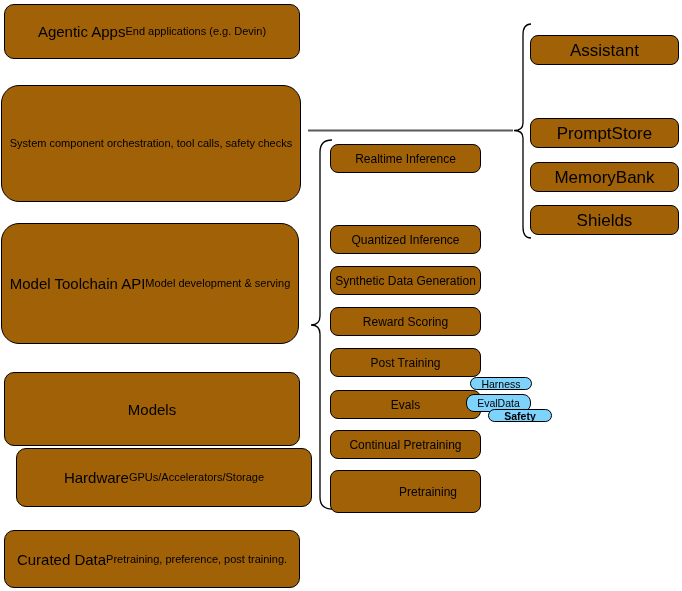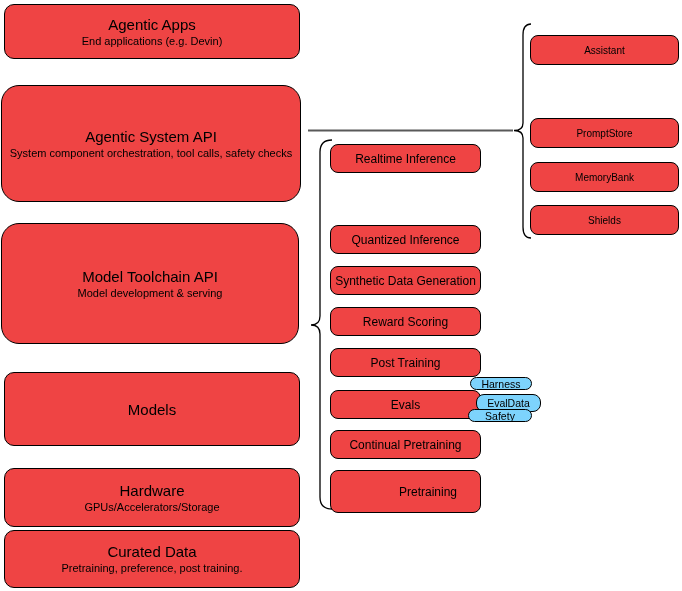--- a/index.html
+++ b/index.html
@@ -1,30 +1,30 @@
 <!DOCTYPE html>
 <html><head>
 <meta charset="utf-8">
 <style>
   html,body{margin:0;padding:0;background:#ffffff;}
   body{font-family:"Liberation Sans","DejaVu Sans",sans-serif;color:#000;}
   #canvas{position:relative;width:682px;height:591px;background:#fff;overflow:hidden;}
 
   .node{
-    position:absolute;background:#ef4444;border:1px solid #000;
-    display:flex;flex-direction:column;align-items:center;justify-content:center;
-    box-sizing:border-box;text-align:right;
+    position:absolute;background:#a16207;border:1px solid #000;
+    display:flex;flex-direction:row;align-items:center;justify-content:center;
+    box-sizing:border-box;text-align:left;
   }
   .stack-box{border-radius:10px;}
   .stack-box.big{border-radius:18px;}
   .stack-title{font-size:15px;line-height:19px;}
   .stack-sub{font-size:11px;line-height:15px;}
 
   .tool-box{border-radius:8px;font-size:12px;line-height:14px;}
-  .comp-box{border-radius:8px;font-size:10px;line-height:15px;}
+  .comp-box{border-radius:8px;font-size:17px;line-height:15px;}
 
   .pill{
     position:absolute;background:#7dd3fc;border:1px solid #000;border-radius:8px;
     display:flex;align-items:center;justify-content:center;
     font-size:10.5px;box-sizing:border-box;z-index:5;
   }
 
   svg.overlay{position:absolute;left:0;top:0;z-index:1;}
   .node{z-index:2;}
 </style>
@@ -41,34 +41,33 @@
 
     <path d="M531,24 Q523,24 523,35 L523,123 Q523,130.5 514,130.5 Q523,130.5 523,138 L523,227 Q523,238 531,238" stroke="#000" stroke-width="1.3" fill="none"></path>
   </svg>
 
   <div class="node stack-box" style="left:4px;top:4px;width:296px;height:55px;">
     <div class="stack-title">Agentic Apps</div>
     <div class="stack-sub">End applications (e.g. Devin)</div>
   </div>
 
   <div class="node stack-box big" style="left:1px;top:85px;width:300px;height:117px;">
-    <div class="stack-title">Agentic System API</div>
     <div class="stack-sub">System component orchestration, tool calls, safety checks</div>
   </div>
 
   <div class="node stack-box big" style="left:1px;top:223px;width:298px;height:121px;">
     <div class="stack-title">Model Toolchain API</div>
     <div class="stack-sub">Model development &amp; serving</div>
   </div>
 
   <div class="node stack-box" style="left:4px;top:372px;width:296px;height:74px;">
     <div class="stack-title">Models</div>
   </div>
 
-  <div class="node stack-box" style="left:4px;top:448px;width:296px;height:59px;margin-top:20px;">
+  <div class="node stack-box" style="left:16px;top:448px;width:296px;height:59px;">
     <div class="stack-title">Hardware</div>
     <div class="stack-sub">GPUs/Accelerators/Storage</div>
   </div>
 
   <div class="node stack-box" style="left:4px;top:530px;width:296px;height:58px;">
     <div class="stack-title">Curated Data</div>
     <div class="stack-sub">Pretraining, preference, post training.</div>
   </div>
 
   <div class="node tool-box" style="left:330px;top:144px;width:151px;height:29px;">
@@ -92,24 +91,24 @@
   <div class="node tool-box" style="left:330px;top:430px;width:151px;height:29px;">
     <span>Continual Pretraining</span>
   </div>
   <div class="node tool-box" style="left:330px;top:470px;width:151px;height:43px;padding-left:45px;">
     <span>Pretraining</span>
   </div>
 
   <div class="pill" style="left:470px;top:377px;width:62px;height:13px;">
     <span>Harness</span>
   </div>
-  <div class="pill" style="left:466px;top:394px;width:65px;height:18px;margin-left:10px;">
+  <div class="pill" style="left:466px;top:394px;width:65px;height:18px;">
     <span>EvalData</span>
   </div>
-  <div class="pill" style="left:468px;top:409px;width:64px;height:13px;">
+  <div class="pill" style="left:488px;top:409px;width:64px;height:13px;font-weight:bold;">
     <span>Safety</span>
   </div>
 
   <div class="node comp-box" style="left:530px;top:35px;width:149px;height:30px;">
     <span>Assistant</span>
   </div>
   <div class="node comp-box" style="left:530px;top:162px;width:149px;height:30px;">
     <span>MemoryBank</span>
   </div>
   <div class="node comp-box" style="left:530px;top:118px;width:149px;height:30px;">

